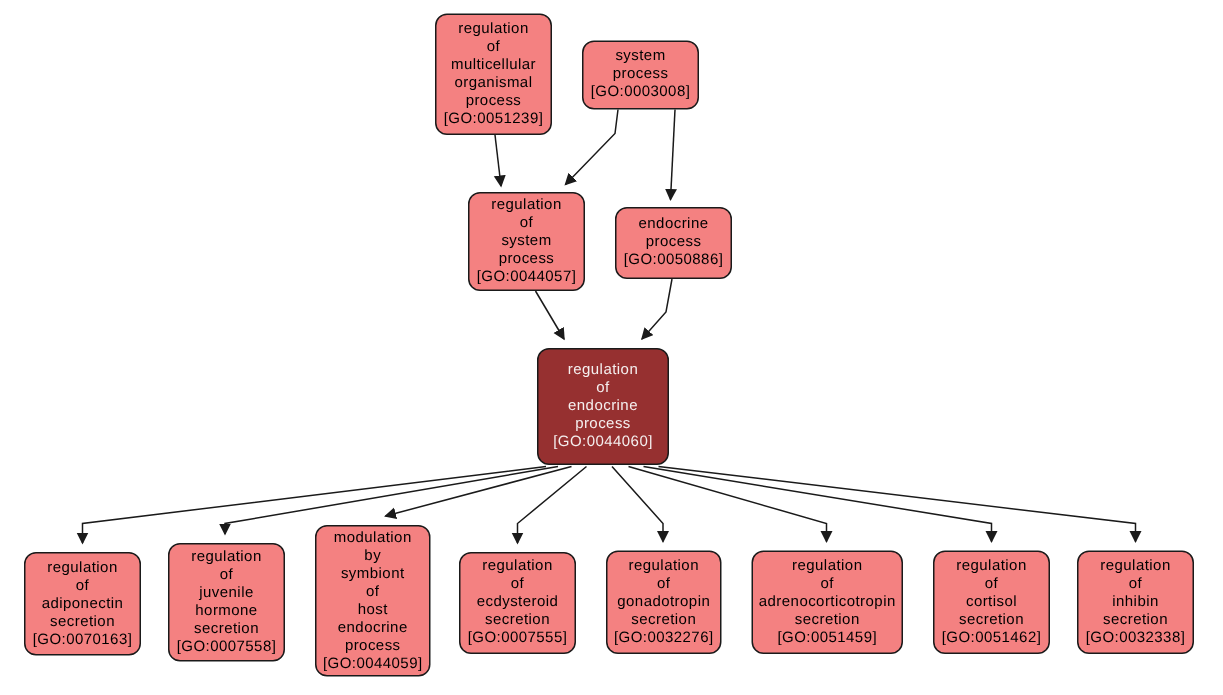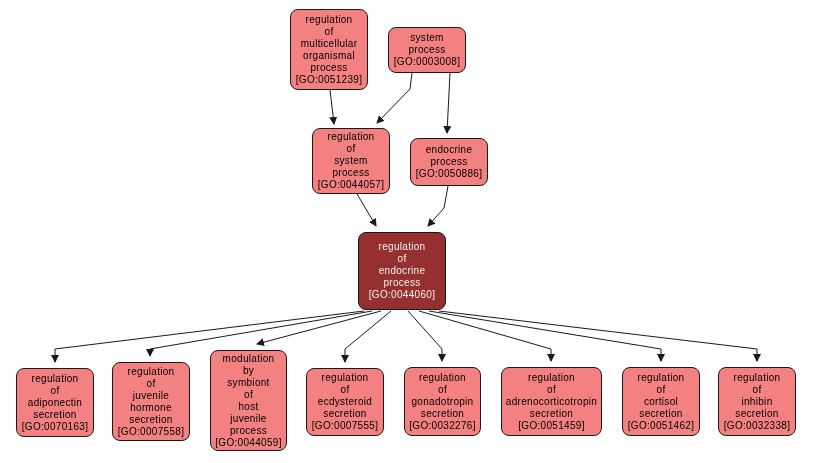--- a/index.html
+++ b/index.html
@@ -125,21 +125,21 @@
 secretion</span>
     <span class="gid">[GO:0007558]</span>
   </div>
 
   <div class="node" style="left:210px;top:350px;width:77px;height:101px">
     <span class="lbl">modulation
 by
 symbiont
 of
 host
-juvenile
+endocrine
 process</span>
     <span class="gid">[GO:0044059]</span>
   </div>
 
   <div class="node" style="left:306px;top:368px;width:78px;height:68px">
     <span class="lbl">regulation
 of
 ecdysteroid
 secretion</span>
     <span class="gid">[GO:0007555]</span>

